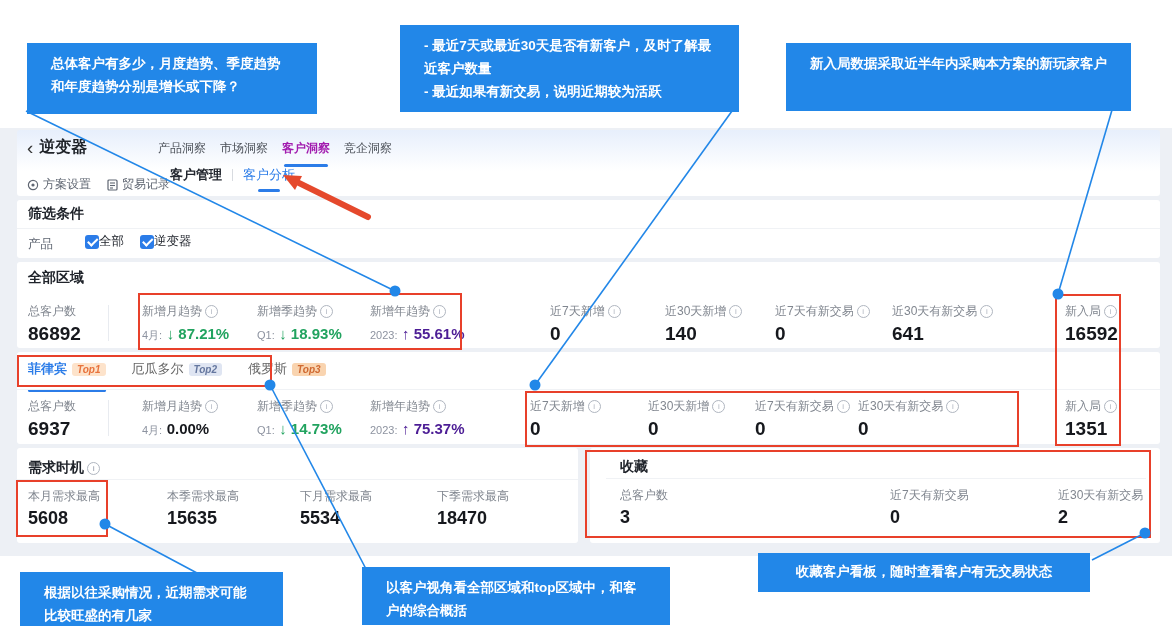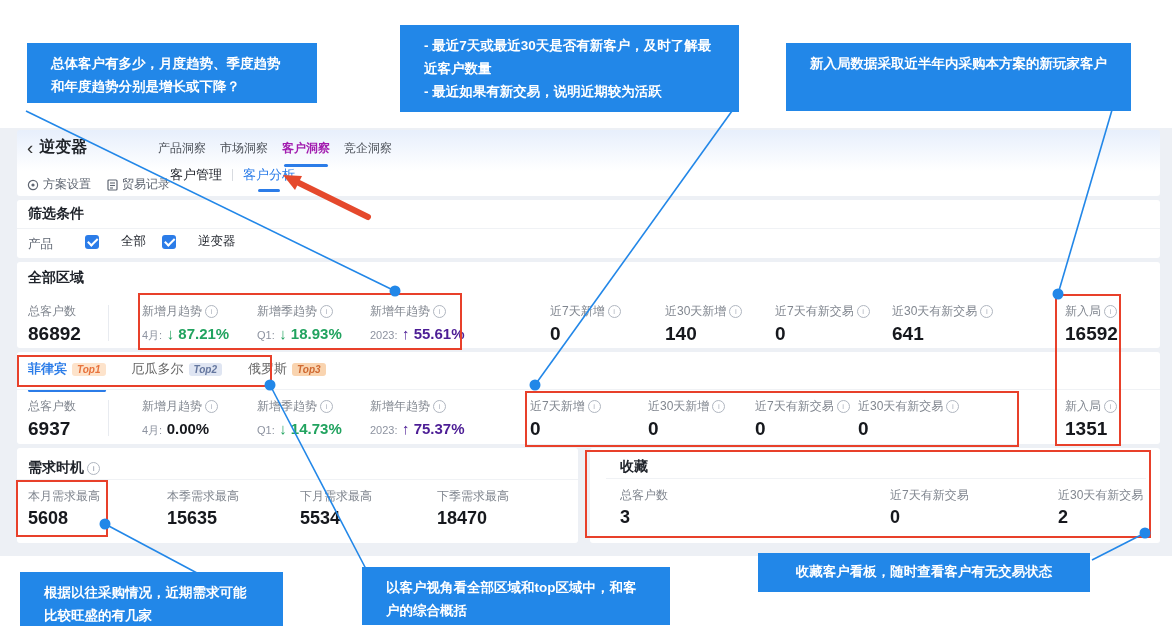--- a/index.html
+++ b/index.html
@@ -14,31 +14,31 @@
   .back{font-size:19px;line-height:16px;color:#333;}
   .ttl{font-size:16px;font-weight:bold;}
   .toptabs{display:flex;gap:14px;font-size:12px;color:#4a4f57;}
   .toptab{position:relative;padding-bottom:6px;cursor:pointer;}
   .toptab.active{font-weight:bold;color:#a21caf;}
   .toptab.active::after{content:"";position:absolute;left:2px;right:2px;bottom:-4px;height:3px;background:#2b7ce8;border-radius:2px;}
   .tools{display:flex;gap:16px;font-size:12px;color:#5f6672;align-items:center;}
   .tool{display:flex;gap:4px;align-items:center;margin-top:11px;}
   .subtabs{display:flex;align-items:center;font-size:13px;}
   .subtab{position:relative;cursor:pointer;}
-  .subtab.b{font-weight:normal;color:#22262e;padding-left:10px;}
+  .subtab.b{font-weight:bold;color:#22262e;padding-left:10px;}
   .subtab.active{color:#2b7ce8;}
   .subtab.active::after{content:"";position:absolute;left:50%;margin-left:-11px;bottom:-8px;width:22px;height:3px;background:#2b7ce8;border-radius:2px;}
   .stdiv{width:1px;height:12px;background:#d8dbe0;margin:0 10px;}
   
   .sec-title{font-size:14px;font-weight:bold;color:#20242b;}
   .hline{position:absolute;height:1px;background:#f0f2f5;z-index:2;}
   .vdiv{position:absolute;width:1px;background:#e8ebf0;z-index:2;}
   .fl{display:flex;align-items:center;}
   .cbrow{gap:16px;font-size:12.5px;color:#22262e;}
-  .cbitem{display:flex;align-items:center;gap:22px;cursor:pointer;}
+  .cbitem{display:flex;align-items:center;gap:0;cursor:pointer;}
   .cb{position:relative;width:14px;height:14px;background:#2b7ce8;border-radius:3px;}
   .cb::after{content:"";position:absolute;left:4.5px;top:1.5px;width:3.5px;height:7.5px;border:solid #fff;border-width:0 2px 2px 0;transform:rotate(45deg);}
   .gray{color:#5f6672;font-size:12.5px;}
   .col{position:absolute;z-index:2;white-space:nowrap;}
   .lbl{font-size:12px;color:#80868f;}
   .val{font-size:19px;font-weight:bold;color:#16181d;margin-top:3px;}
   .tval{margin-top:5px;}
   .pfx{font-size:11px;color:#8d93a0;}
   .pct{font-size:15px;font-weight:bold;}
   .g{color:#21a35f;}
@@ -276,20 +276,20 @@
       <circle cx="105" cy="524" r="5.5"></circle>
       <circle cx="270" cy="385" r="5.5"></circle>
       <circle cx="1145" cy="533" r="5.5"></circle>
     </g>
     <g>
       <line x1="368" y1="217" x2="299" y2="183" stroke="#e5492c" stroke-width="6" stroke-linecap="round"></line>
       <polygon points="283,175 302,176 295,190" fill="#e5492c"></polygon>
     </g>
   </svg>
 
-  <div class="abox" style="left:27px;top:43px;width:290px;height:60px;">总体客户有多少，月度趋势、季度趋势和年度趋势分别是增长或下降？</div>
+  <div class="abox" style="left:27px;top:43px;width:290px;height:71px;">总体客户有多少，月度趋势、季度趋势和年度趋势分别是增长或下降？</div>
   <div class="abox" style="left:400px;top:25px;width:339px;height:87px;">- 最近7天或最近30天是否有新客户，及时了解最近客户数量
 - 最近如果有新交易，说明近期较为活跃</div>
   <div class="abox" style="left:786px;top:43px;width:345px;height:68px;">新入局数据采取近半年内采购本方案的新玩家客户</div>
   <div class="abox" style="left:20px;top:572px;width:263px;height:54px;">根据以往采购情况，近期需求可能比较旺盛的有几家</div>
   <div class="abox" style="left:362px;top:567px;width:308px;height:58px;">以客户视角看全部区域和top区域中，和客户的综合概括</div>
   <div class="abox" style="left:758px;top:553px;width:332px;height:39px;padding:8px 14px;text-align:center;">收藏客户看板，随时查看客户有无交易状态</div>
 </div>
 
 </body></html>

